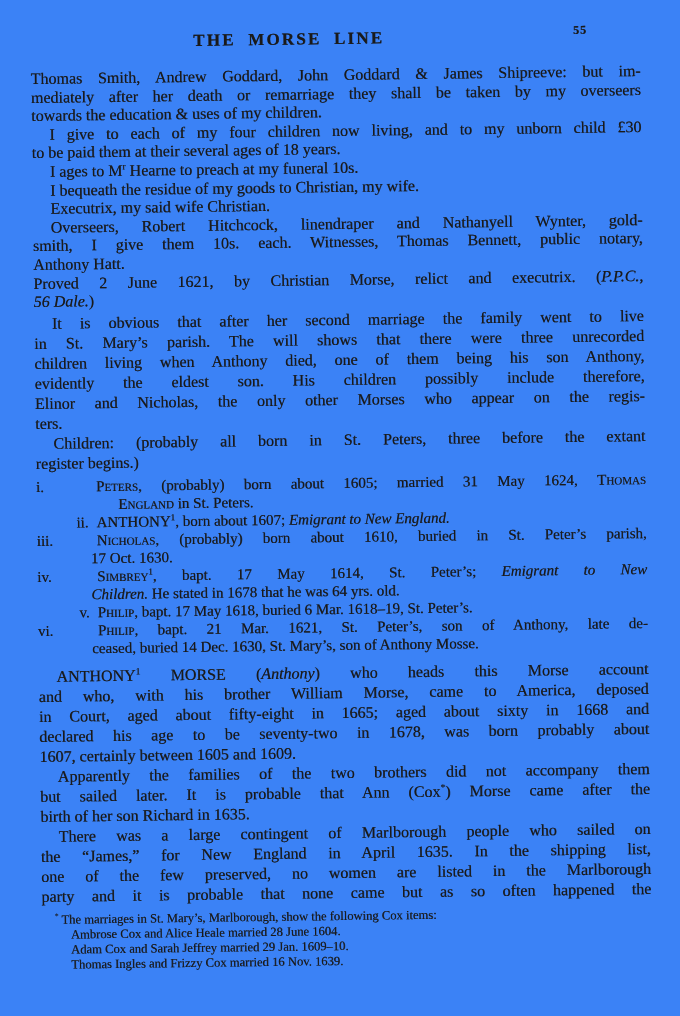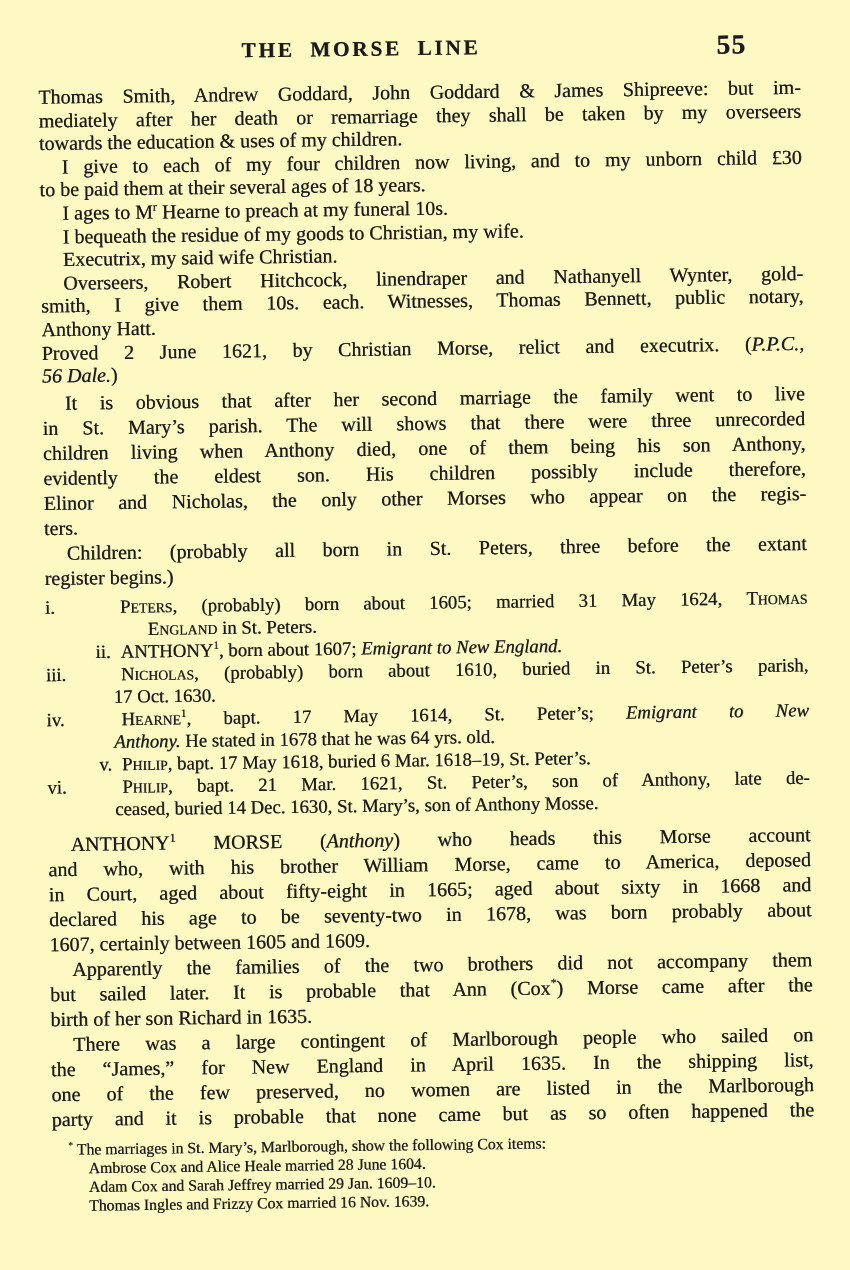--- a/index.html
+++ b/index.html
@@ -4,35 +4,35 @@
 <style>
   * { margin:0; padding:0; box-sizing:border-box; }
   html,body { width:680px; height:1016px; }
   body {
     position:relative;
     background:#fdfdfc;
     font-family:"Liberation Serif","DejaVu Serif",serif;
     color:#1a1a1a;
     overflow:hidden;
   }
-  .sheet { position:absolute; inset:0; background:#fef9c3; overflow:hidden;padding-left:48px; }
+  .sheet { position:absolute; inset:0; background:#3b82f6; overflow:hidden;padding-left:48px; }
   .content {
     position:absolute; left:36px; top:0; width:610px;
     transform:rotate(-0.75deg);
     text-shadow:0.35px 0 0 rgba(25,25,25,0.7);
   }
   .hdr { position:relative; height:66px; }
   .title {
     position:absolute; left:163px; top:29px;
     font-size:17px; font-weight:bold; letter-spacing:2.2px; word-spacing:6px;
     white-space:nowrap;
   }
   .pageno {
     position:absolute; left:543px; top:26px;
-    font-size:22px; font-weight:bold; letter-spacing:1px;
+    font-size:12px; font-weight:bold; letter-spacing:1px;
   }
   .block { margin:0; }
   .b-will { font-size:16px; line-height:18.6px; }
   .b-para { font-size:16px; line-height:20px; }
   .b-list { font-size:15px; line-height:18px; }
   .b7  { margin-top:2px; }
   .b9  { margin-top:4px; }
   .b10 { margin-top:9px; }
   .line { min-height:1em; }
   .line.j { text-align:justify; text-align-last:justify; }
@@ -101,22 +101,22 @@
             <div class="line" style="padding-left: 82px;"><span class="sc">England</span><span> in St. Peters.</span></div>
           </div>
           <div>
             <div class="line"><span class="num">ii.</span><span>ANTHONY</span><span class="sup">1</span><span>, born about 1607; </span><span class="i">Emigrant to New England.</span></div>
           </div>
           <div>
             <div class="line j"><span class="num">iii.</span><span class="sc">Nicholas</span><span>, (probably) born about 1610, buried in St. Peter’s parish,</span></div>
             <div class="line" style="padding-left: 54px;"><span>17 Oct. 1630.</span></div>
           </div>
           <div>
-            <div class="line j"><span class="num">iv.</span><span class="sc">Hearne</span><span class="sup">1</span><span>, bapt. 17 May 1614, St. Peter’s; </span><span class="i">Emigrant to New</span></div>
-            <div class="line" style="padding-left: 54px;"><span class="i">Anthony.</span><span> He stated in 1678 that he was 64 yrs. old.</span></div>
+            <div class="line j"><span class="num">iv.</span><span class="sc">Simbrey</span><span class="sup">1</span><span>, bapt. 17 May 1614, St. Peter’s; </span><span class="i">Emigrant to New</span></div>
+            <div class="line" style="padding-left: 54px;"><span class="i">Children.</span><span> He stated in 1678 that he was 64 yrs. old.</span></div>
           </div>
           <div>
             <div class="line"><span class="num">v.</span><span class="sc">Philip</span><span>, bapt. 17 May 1618, buried 6 Mar. 1618–19, St. Peter’s.</span></div>
           </div>
           <div>
             <div class="line j"><span class="num">vi.</span><span class="sc">Philip</span><span>, bapt. 21 Mar. 1621, St. Peter’s, son of Anthony, late de-</span></div>
             <div class="line" style="padding-left: 54px;"><span>ceased, buried 14 Dec. 1630, St. Mary’s, son of Anthony Mosse.</span></div>
           </div>
         </div>
         <div class="block b10 b-para">

